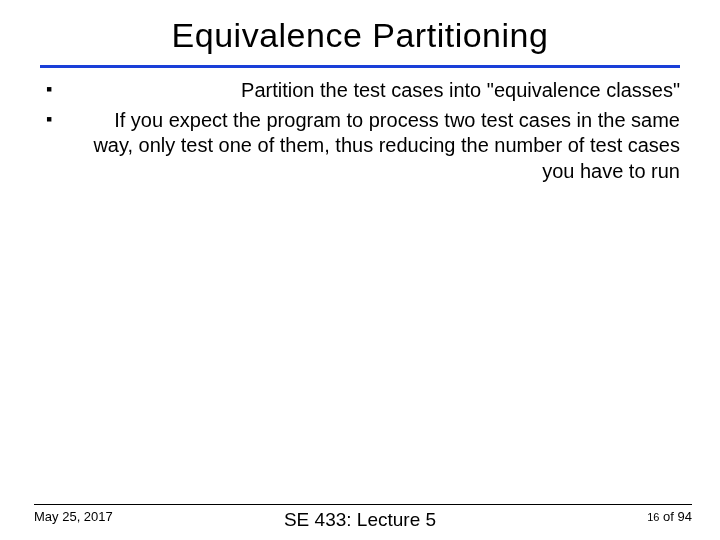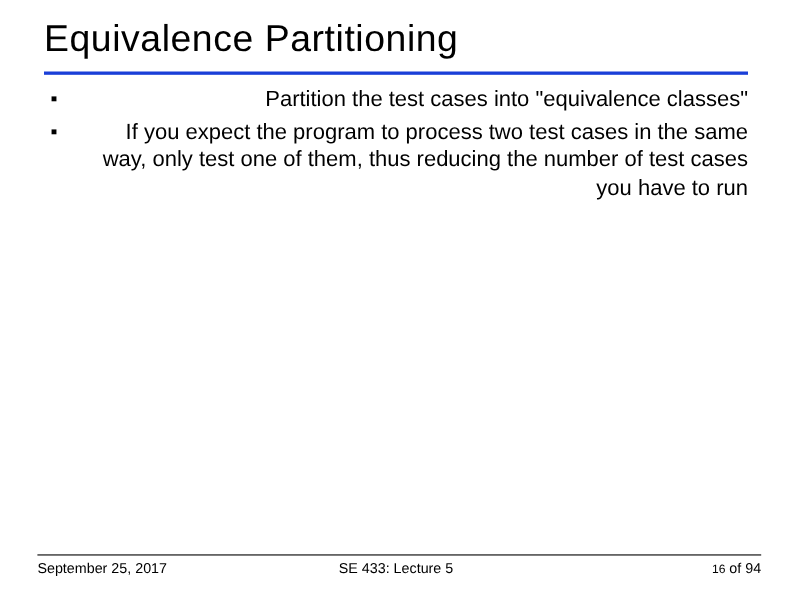--- a/index.html
+++ b/index.html
@@ -1,27 +1,27 @@
 <!DOCTYPE html>
 <html><head>
 <meta charset="utf-8">
 <style>
   * { margin: 0; padding: 0; box-sizing: border-box; }
   html, body { width: 720px; height: 540px; font-family: Arial, Helvetica, sans-serif; background: #fff; color: #000; }
   .slide { width: 720px; height: 540px; position: relative; padding: 10px 40px 0 40px; }
-  .title { font-size: 34px; font-weight: 400; text-align: left; color: #000; padding: 6px 0 10px 0; letter-spacing: 0.5px; }
+  .title { font-size: 34px; font-weight: 400; text-align: center; color: #000; padding: 6px 0 10px 0; letter-spacing: 0.5px; }
   .rule { border: none; border-top: 3px solid #1a3fd8; margin: 0 0 10px 0; }
   .body { padding: 0 0 0 0; text-align: right; }
   ul.bullets { list-style: none; padding-left: 0; }
   ul.bullets > li { position: relative; padding-left: 30px; font-size: 20px; line-height: 1.28; margin-bottom: 4px; }
   ul.bullets > li::before { content: "\25AA"; position: absolute; left: 6px; top: 0; font-size: 18px; color: #000; }
   .footer { position: absolute; left: 0; right: 0; bottom: 16px; padding: 0 28px 0 34px; }
   .footer-rule { border: none; border-top: 1px solid #000; margin-bottom: 4px; }
   .footer-row { display: flex; justify-content: space-between; align-items: baseline; font-size: 13px; }
-  .footer-center { position: absolute; left: 0; right: 0; text-align: center; font-size: 13px; }
+  .footer-center { position: absolute; left: 0; right: 0; text-align: center; font-size: 19px; }
   .page-of { font-size: 13px; }
   .page-of .n { font-size: 11px; }
 </style>
 </head>
 <body>
 
 <div class="slide">
 
   <div class="title">Equivalence Partitioning</div>
   <hr class="rule">
@@ -29,21 +29,21 @@
   <div class="body">
     <ul class="bullets">
       <li>Partition the test cases into "equivalence classes"</li>
       <li>If you expect the program to process two test cases in the same way, only test one of them, thus reducing the number of test cases you have to run</li>
     </ul>
   </div>
 
   <div class="footer">
     <hr class="footer-rule">
     <div class="footer-row">
-      <span>September 25, 2017</span>
+      <span>May 25, 2017</span>
       <span class="footer-center">SE 433: Lecture 5</span>
       <span class="page-of">
         <span class="n">16</span><span> of </span><span>94</span>
       </span>
     </div>
   </div>
 
 </div>
 
 </body></html>

